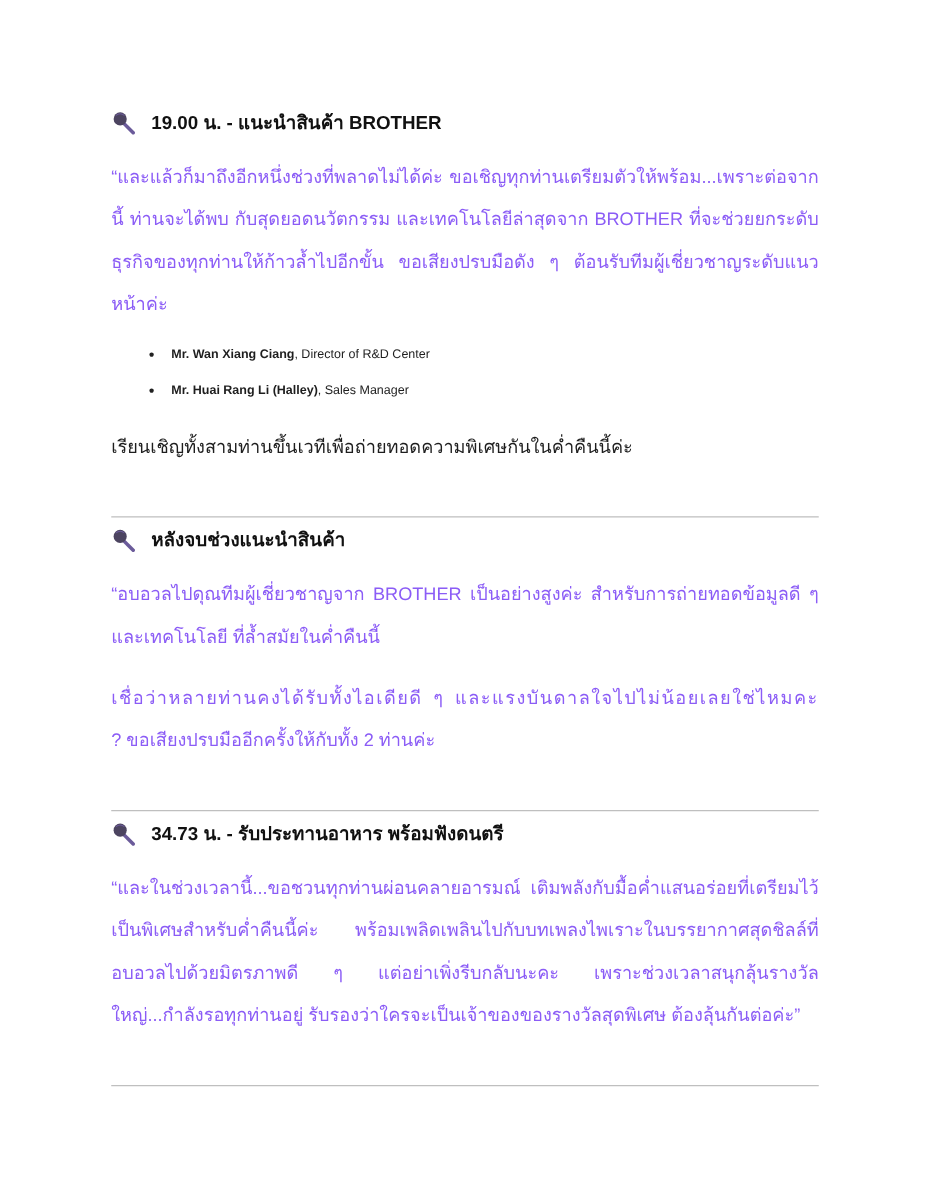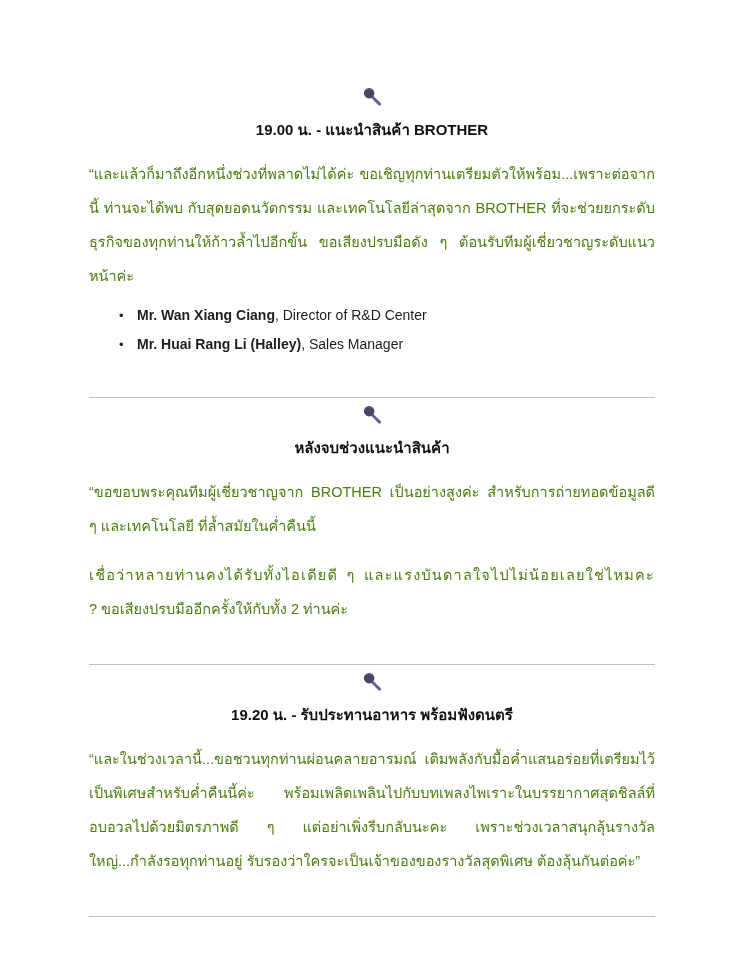--- a/index.html
+++ b/index.html
@@ -22,43 +22,42 @@
     box-sizing: border-box;
     padding: 86px 87px 0 89px;
   }
   .section-header {
     display: flex;
     align-items: center;
     gap: 11px;
     font-size: 15px;
     font-weight: bold;
     color: #111111;
-    flex-direction: column;
   }
   .mic-icon {
     width: 21px;
     height: 21px;
     flex: 0 0 auto;
     display: inline-block;
   }
   .para {
     font-size: 14.5px;
     line-height: 34px;
     text-align: justify;
     margin: 15px 0 0 0;
-    color: #4d7c0f;
+    color: #8b5cf6;
   }
   .speaker-list {
     list-style: none;
     margin: 8px 0 0 0;
     padding: 0 0 0 30px;
   }
   .speaker-list li {
     position: relative;
-    font-size: 14px;
+    font-size: 10px;
     line-height: 29px;
     padding-left: 18px;
   }
   .speaker-list li::before {
     content: "\2022";
     position: absolute;
     left: 0;
     top: 0;
     font-size: 13px;
     color: #222222;
@@ -98,47 +97,48 @@
 
   <ul class="speaker-list">
     <li>
       <span class="speaker-name">Mr. Wan Xiang Ciang</span><span>, Director of R&amp;D Center</span>
     </li>
     <li>
       <span class="speaker-name">Mr. Huai Rang Li (Halley)</span><span>, Sales Manager</span>
     </li>
   </ul>
 
+  <p class="closing">เรียนเชิญทั้งสามท่านขึ้นเวทีเพื่อถ่ายทอดความพิเศษกันในค่ำคืนนี้ค่ะ</p>
 
   <hr class="divider">
 
   <div class="section section-header">
     <span class="mic-icon">
       <svg width="21" height="21" viewBox="0 0 20 20" aria-hidden="true">
         <path d="M9.8 8.6 L17.7 16.3 c0.55 0.55 0.55 1.4 0 1.95 c-0.55 0.55 -1.4 0.55 -1.95 0 L8 10.45 Z" fill="#6b5b9a"></path>
         <circle cx="6.8" cy="6.8" r="5" fill="#4c4460"></circle>
         <path d="M3.6 4.2 a4.4 4.4 0 0 1 6.4 0" stroke="#6b5b9a" stroke-width="0.8" fill="none"></path>
       </svg>
     </span>
     <span>หลังจบช่วงแนะนำสินค้า</span>
   </div>
 
-  <p class="para">“ขอขอบพระคุณทีมผู้เชี่ยวชาญจาก BROTHER เป็นอย่างสูงค่ะ สำหรับการถ่ายทอดข้อมูลดี ๆ และเทคโนโลยี ที่ล้ำสมัยในค่ำคืนนี้</p>
+  <p class="para">“อบอวลไปดุณทีมผู้เชี่ยวชาญจาก BROTHER เป็นอย่างสูงค่ะ สำหรับการถ่ายทอดข้อมูลดี ๆ และเทคโนโลยี ที่ล้ำสมัยในค่ำคืนนี้</p>
   <p class="para spaced-first">เชื่อว่าหลายท่านคงได้รับทั้งไอเดียดี ๆ และแรงบันดาลใจไปไม่น้อยเลยใช่ไหมคะ ? ขอเสียงปรบมืออีกครั้งให้กับทั้ง 2 ท่านค่ะ</p>
 
   <hr class="divider">
 
   <div class="section section-header">
     <span class="mic-icon">
       <svg width="21" height="21" viewBox="0 0 20 20" aria-hidden="true">
         <path d="M9.8 8.6 L17.7 16.3 c0.55 0.55 0.55 1.4 0 1.95 c-0.55 0.55 -1.4 0.55 -1.95 0 L8 10.45 Z" fill="#6b5b9a"></path>
         <circle cx="6.8" cy="6.8" r="5" fill="#4c4460"></circle>
         <path d="M3.6 4.2 a4.4 4.4 0 0 1 6.4 0" stroke="#6b5b9a" stroke-width="0.8" fill="none"></path>
       </svg>
     </span>
-    <span>19.20 น. - รับประทานอาหาร พร้อมฟังดนตรี</span>
+    <span>34.73 น. - รับประทานอาหาร พร้อมฟังดนตรี</span>
   </div>
 
   <p class="para">“และในช่วงเวลานี้...ขอชวนทุกท่านผ่อนคลายอารมณ์ เติมพลังกับมื้อค่ำแสนอร่อยที่เตรียมไว้เป็นพิเศษสำหรับค่ำคืนนี้ค่ะ  พร้อมเพลิดเพลินไปกับบทเพลงไพเราะในบรรยากาศสุดชิลล์ที่อบอวลไปด้วยมิตรภาพดี ๆ  แต่อย่าเพิ่งรีบกลับนะคะ เพราะช่วงเวลาสนุกลุ้นรางวัลใหญ่...กำลังรอทุกท่านอยู่ รับรองว่าใครจะเป็นเจ้าของของรางวัลสุดพิเศษ ต้องลุ้นกันต่อค่ะ”</p>
 
   <hr class="divider">
 
 </div>
 
 </body></html>

